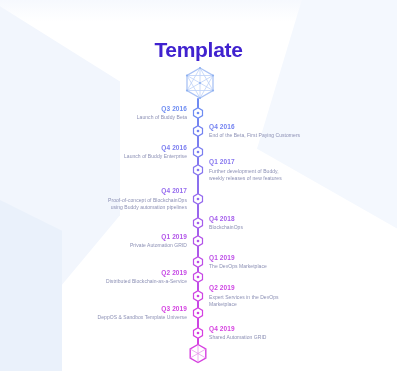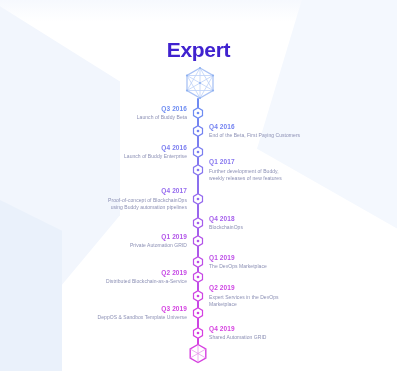--- a/index.html
+++ b/index.html
@@ -86,21 +86,21 @@
 </head>
 <body>
 
 <div id="stage">
 
   <div class="bg-shape bg-topstrip"></div>
   <div class="bg-shape bg-right"></div>
   <div class="bg-shape bg-left"></div>
   <div class="bg-shape bg-left2"></div>
 
-  <div class="title">Expert</div>
+  <div class="title">Template</div>
 
   <div class="logo">
     <svg viewBox="0 0 32 34" width="32" height="34">
       <polygon points="16,2 29,9.5 29,24.5 16,32 3,24.5 3,9.5" fill="none" stroke="#aac3f5" stroke-width="1.3"></polygon>
       <g stroke="#bcd0f7" stroke-width="0.8" fill="none">
         <line x1="16" y1="2" x2="16" y2="32"></line>
         <line x1="3" y1="9.5" x2="29" y2="24.5"></line>
         <line x1="29" y1="9.5" x2="3" y2="24.5"></line>
         <line x1="16" y1="2" x2="3" y2="24.5"></line>
         <line x1="16" y1="2" x2="29" y2="24.5"></line>

